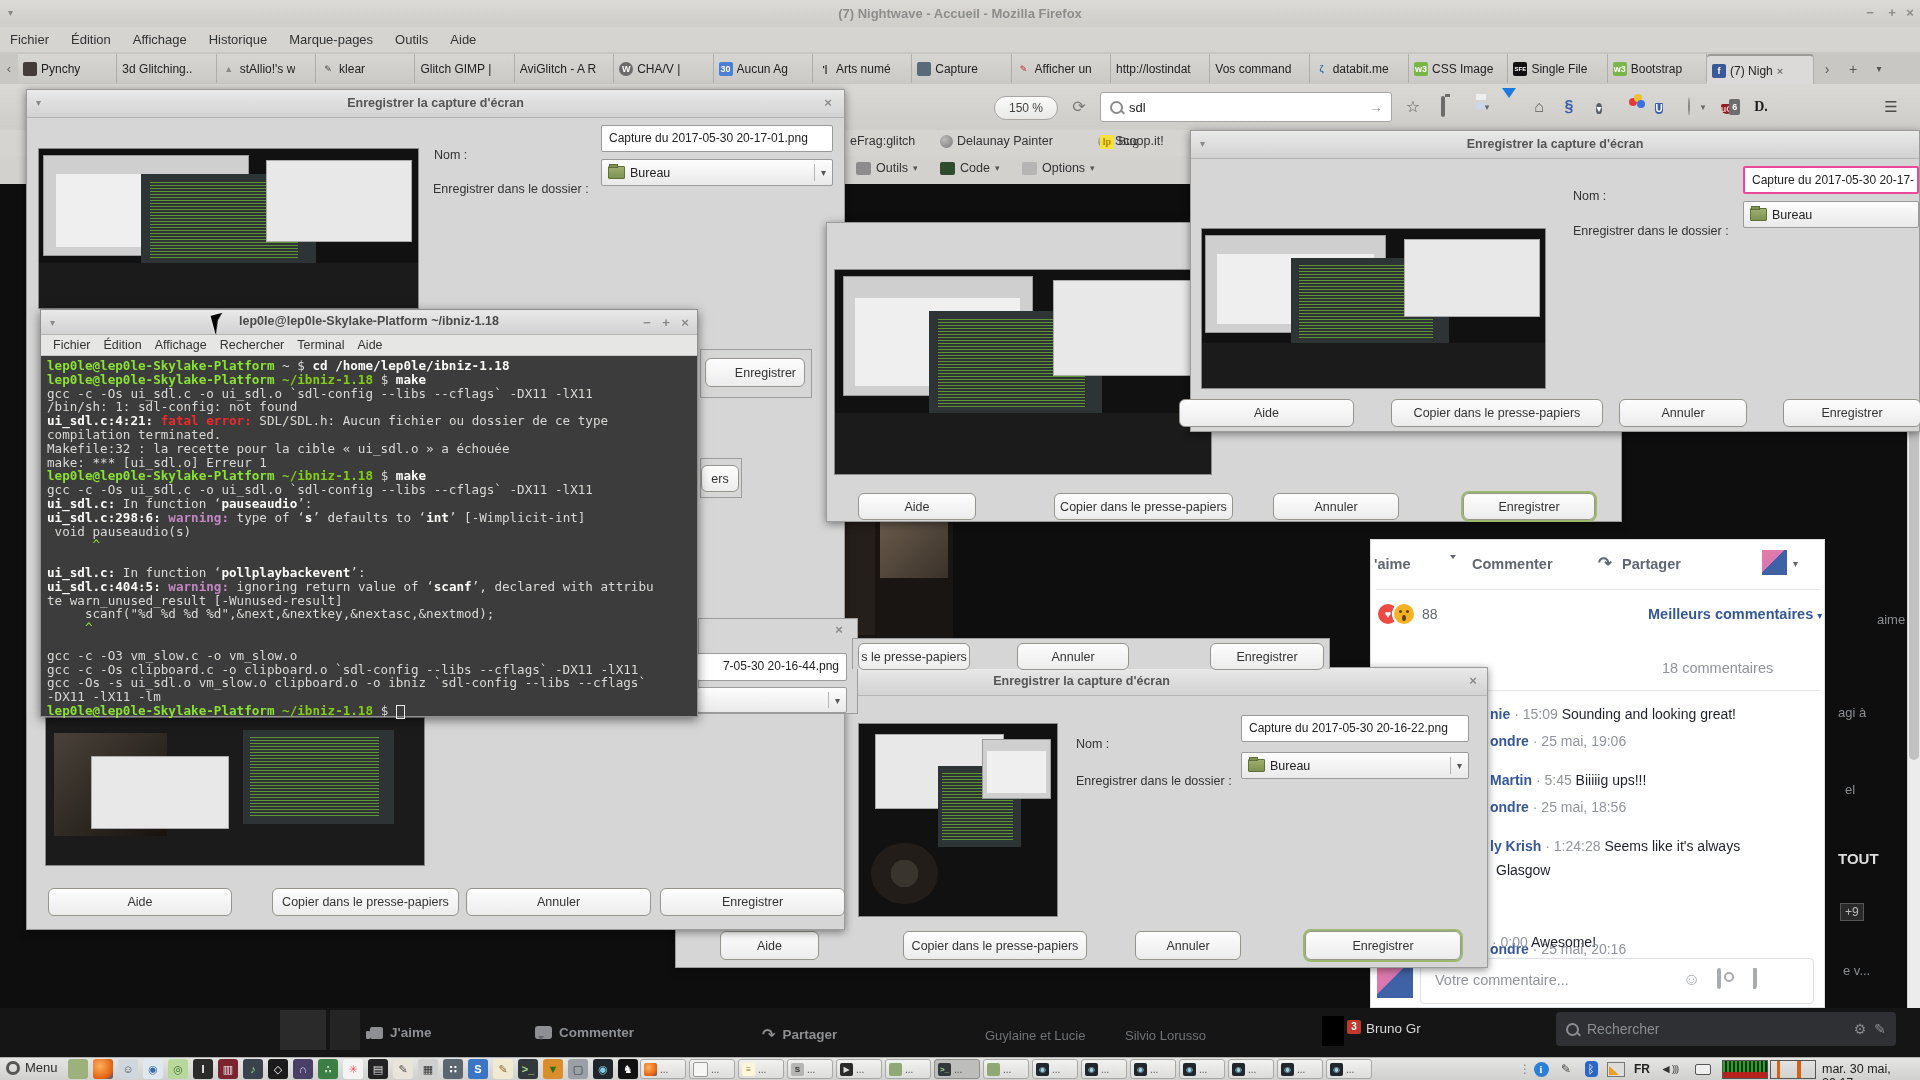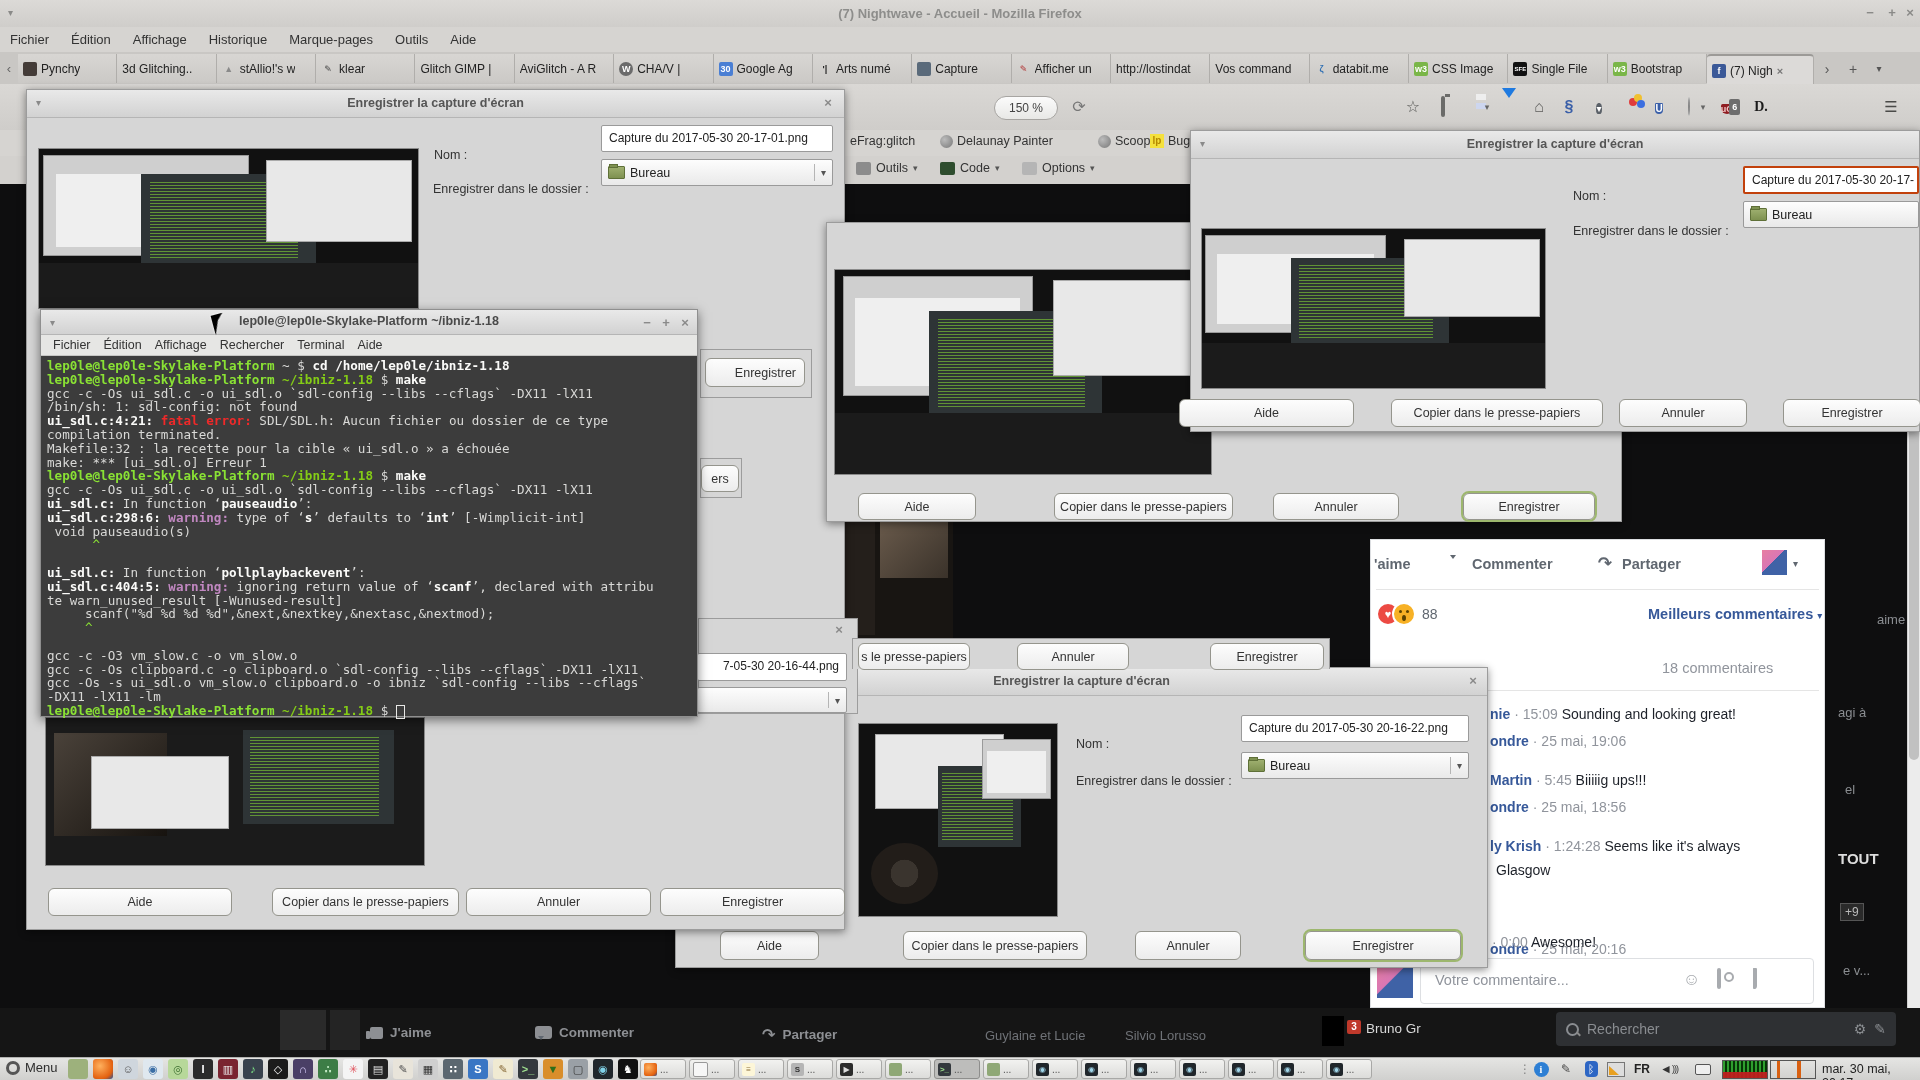--- a/index.html
+++ b/index.html
@@ -86,21 +86,21 @@
   .share-ic{color:#606770;font-size:17px;font-weight:bold;}
 
   
   .dlg{background:#d6d6d6;border:1px solid #9c9c9c;box-shadow:0 2px 8px rgba(0,0,0,.45);box-sizing:border-box;}
   .dlg-title{height:27px;background:linear-gradient(#e9e9e9,#d2d2d2);border-bottom:1px solid #b5b5b5;position:relative;}
   .dlg-title .tt{width:100%;text-align:center;line-height:26px;font-size:12.5px;font-weight:bold;color:#555;}
   .dlg-x{position:absolute;top:0;width:20px;text-align:center;line-height:26px;color:#8a8a8a;font-size:13px;font-weight:bold;}
   .dlg-caret{position:absolute;left:9px;top:0;line-height:26px;color:#8a8a8a;font-size:10px;}
   .fld-label{font-size:12.5px;color:#333;margin-top:16px;}
   .tfield{background:#fff;border:1px solid #9a9a9a;border-radius:2px;font-size:12px;color:#222;line-height:25px;padding:0 7px;box-sizing:border-box;white-space:nowrap;overflow:hidden;}
-  .tfield.sel{border:2px solid #c2410c;}
+  .tfield.sel{border:2px solid #ec4899;}
   .dd{background:linear-gradient(#fdfdfd,#e9e9e9);border:1px solid #9a9a9a;border-radius:2px;display:flex;align-items:center;padding:0 6px;box-sizing:border-box;font-size:12.5px;color:#222;}
   .folder-ic{width:15px;height:11px;background:linear-gradient(#9fb070,#7e9150);border:1px solid #5f7038;border-radius:1px;margin-right:5px;position:relative;}
   .folder-ic::before{content:"";position:absolute;left:0;top:-3px;width:7px;height:2px;background:#7e9150;border:1px solid #5f7038;}
   .dd .dsep{width:1px;height:70%;background:#b5b5b5;margin-left:auto;margin-right:6px;}
   .dd .darr{font-size:10px;color:#555;}
   .btn{background:linear-gradient(#fdfdfd,#ececec);border:1px solid #95958d;border-radius:6px;font-size:12.5px;color:#333;text-align:center;box-sizing:border-box;display:flex;align-items:center;justify-content:center;white-space:nowrap;overflow:hidden;}
   .btn.focus{outline:2px solid #9db76e;outline-offset:0;}
   .shot{background:#111;border:1px solid #8a8a8a;overflow:hidden;}
   .sw{position:absolute;background:#cfcfcf;border:1px solid #9a9a9a;}
   .sw i{position:absolute;left:6%;top:18%;right:6%;bottom:8%;background:#efefef;display:block;}
@@ -193,21 +193,21 @@
         </div>
         <div class="tab">
           <span class="tab-label">AviGlitch - A R</span>
         </div>
         <div class="tab">
           <span class="tabic" style="background: rgb(107, 107, 107); color: rgb(255, 255, 255); border-radius: 50%;">W</span>
           <span class="tab-label">CHA/V |</span>
         </div>
         <div class="tab">
           <span class="tabic" style="background: rgb(74, 127, 212); color: rgb(255, 255, 255);">30</span>
-          <span class="tab-label">Google Ag</span>
+          <span class="tab-label">Aucun Ag</span>
         </div>
         <div class="tab">
           <span class="tabic" style="background: transparent; color: rgb(34, 34, 34);">'|</span>
           <span class="tab-label">Arts numé</span>
         </div>
         <div class="tab">
           <span class="tabic" style="background: rgb(90, 106, 122); color: rgb(255, 255, 255);"></span>
           <span class="tab-label">Capture</span>
         </div>
         <div class="tab">
@@ -242,20 +242,25 @@
           <span class="tab-close">×</span>
         </div>
       </div>
     <div class="tabctl">›</div>
     <div class="tabctl">+</div>
     <div class="tabctl" style="font-size:10px">▾</div>
   </div>
   <div class="abs ff-navbar"></div>
   <div class="abs zoom-pill">150 %</div>
   <div class="abs reload">⟳</div>
+  <div class="abs searchbox">
+    <span class="mag"></span>
+    <span class="search-text">sdl</span>
+    <span class="go-arrow">→</span>
+  </div>
   <div class="abs navic" style="left:1400px">☆</div>
   <div class="abs navic" style="left:1430px"><span class="clip-ic"></span></div>
   <div class="abs navic" style="left:1460px"><span class="floppy"></span></div>
   <div class="abs navic chev" style="left:1482px">▾</div>
   <div class="abs navic" style="left:1496px"><span class="dl-ic"></span></div>
   <div class="abs navic" style="left:1526px">⌂</div>
   <div class="abs navic" style="left:1556px;color:#3a5fa8;font-weight:bold">§</div>
   <div class="abs navic" style="left:1586px"><span class="pocket">▾</span></div>
   <div class="abs navic" style="left:1616px">
     <span class="cdots"><i style="left:0;top:4px;background:#e03c3c"></i><i style="left:5px;top:0;background:#f0c030"></i><i style="left:8px;top:6px;background:#3c6fe0"></i></span>
@@ -273,21 +278,21 @@
         <span>eFrag:glitch</span>
       </div>
       <div class="bm" style="left: 940px;">
         <span class="globe"></span>
         <span>Delaunay Painter</span>
       </div>
       <div class="bm" style="left: 1098px;">
         <span class="globe"></span>
         <span>Scoop.it!</span>
       </div>
-      <div class="bm" style="left: 1150px;">
+      <div class="bm" style="left: 1100px; font-family: Liberation Serif, serif;">
         <span class="lp-ic">lp</span>
         <span>Bug</span>
       </div>
     </div>
   <div class="abs ff-devbar" id="devbar">
       <div class="dev-item" style="left: 856px;">
         <span class="dev-ic" style="background: rgb(140, 140, 140);"></span>
         <span>Outils</span>
         <span style="font-size: 9px; color: rgb(85, 85, 85);">▾</span>
       </div>

